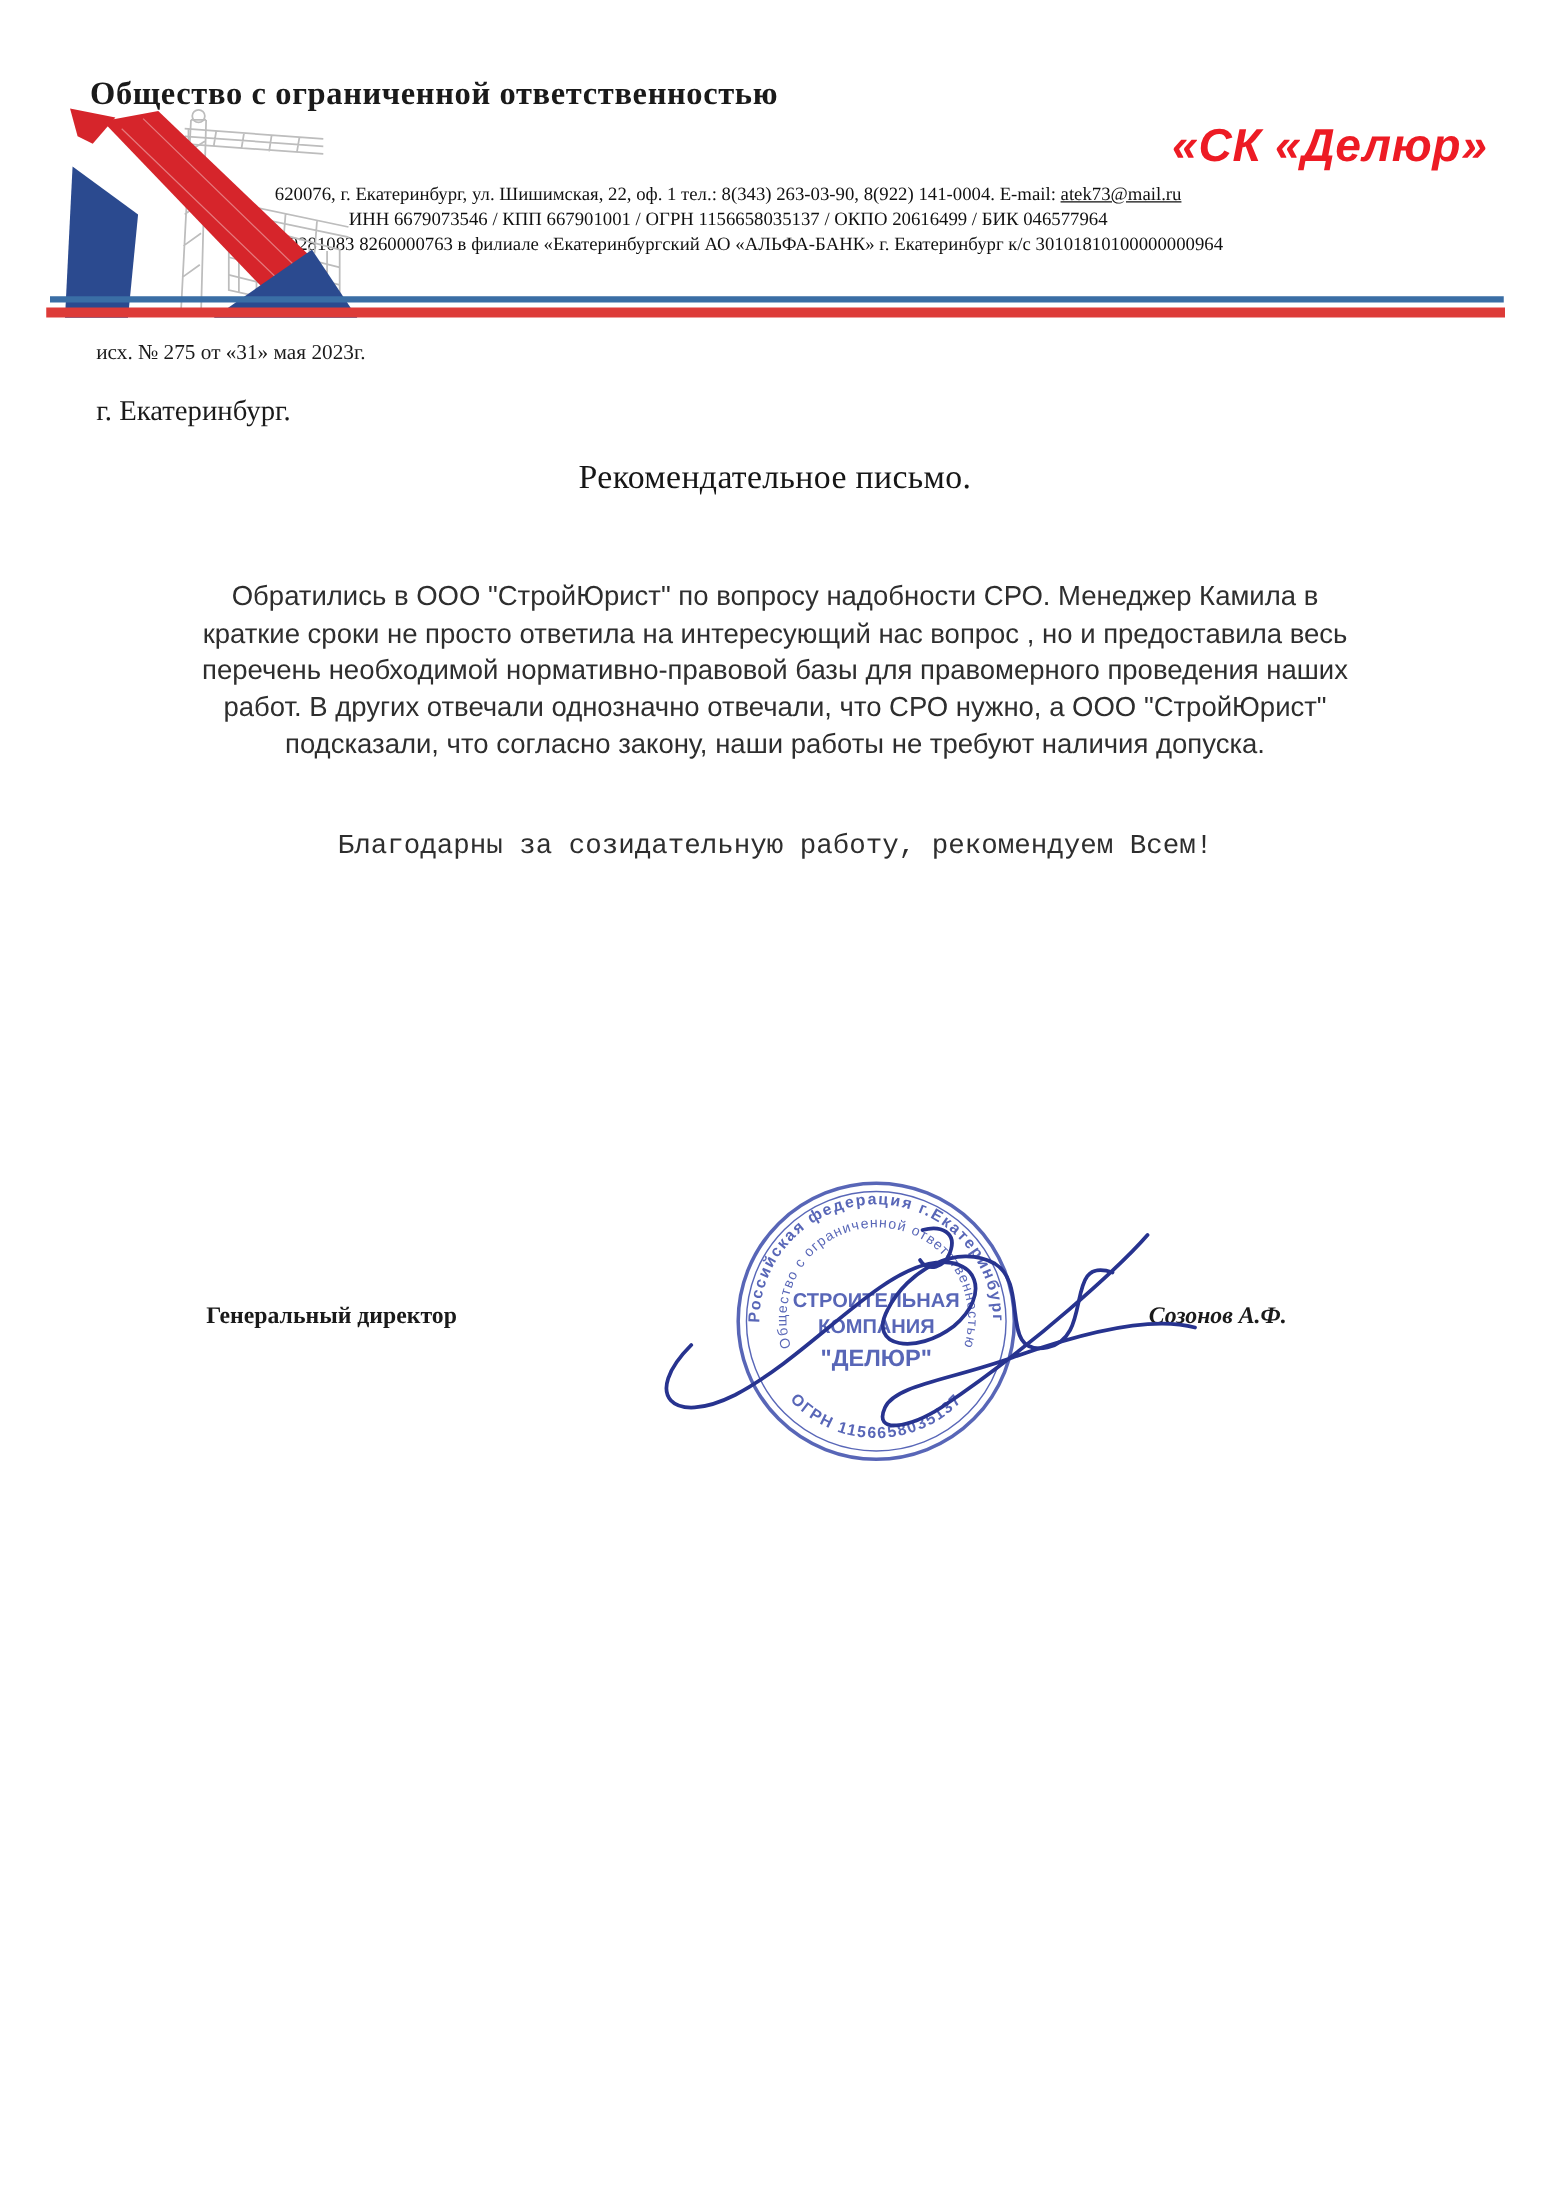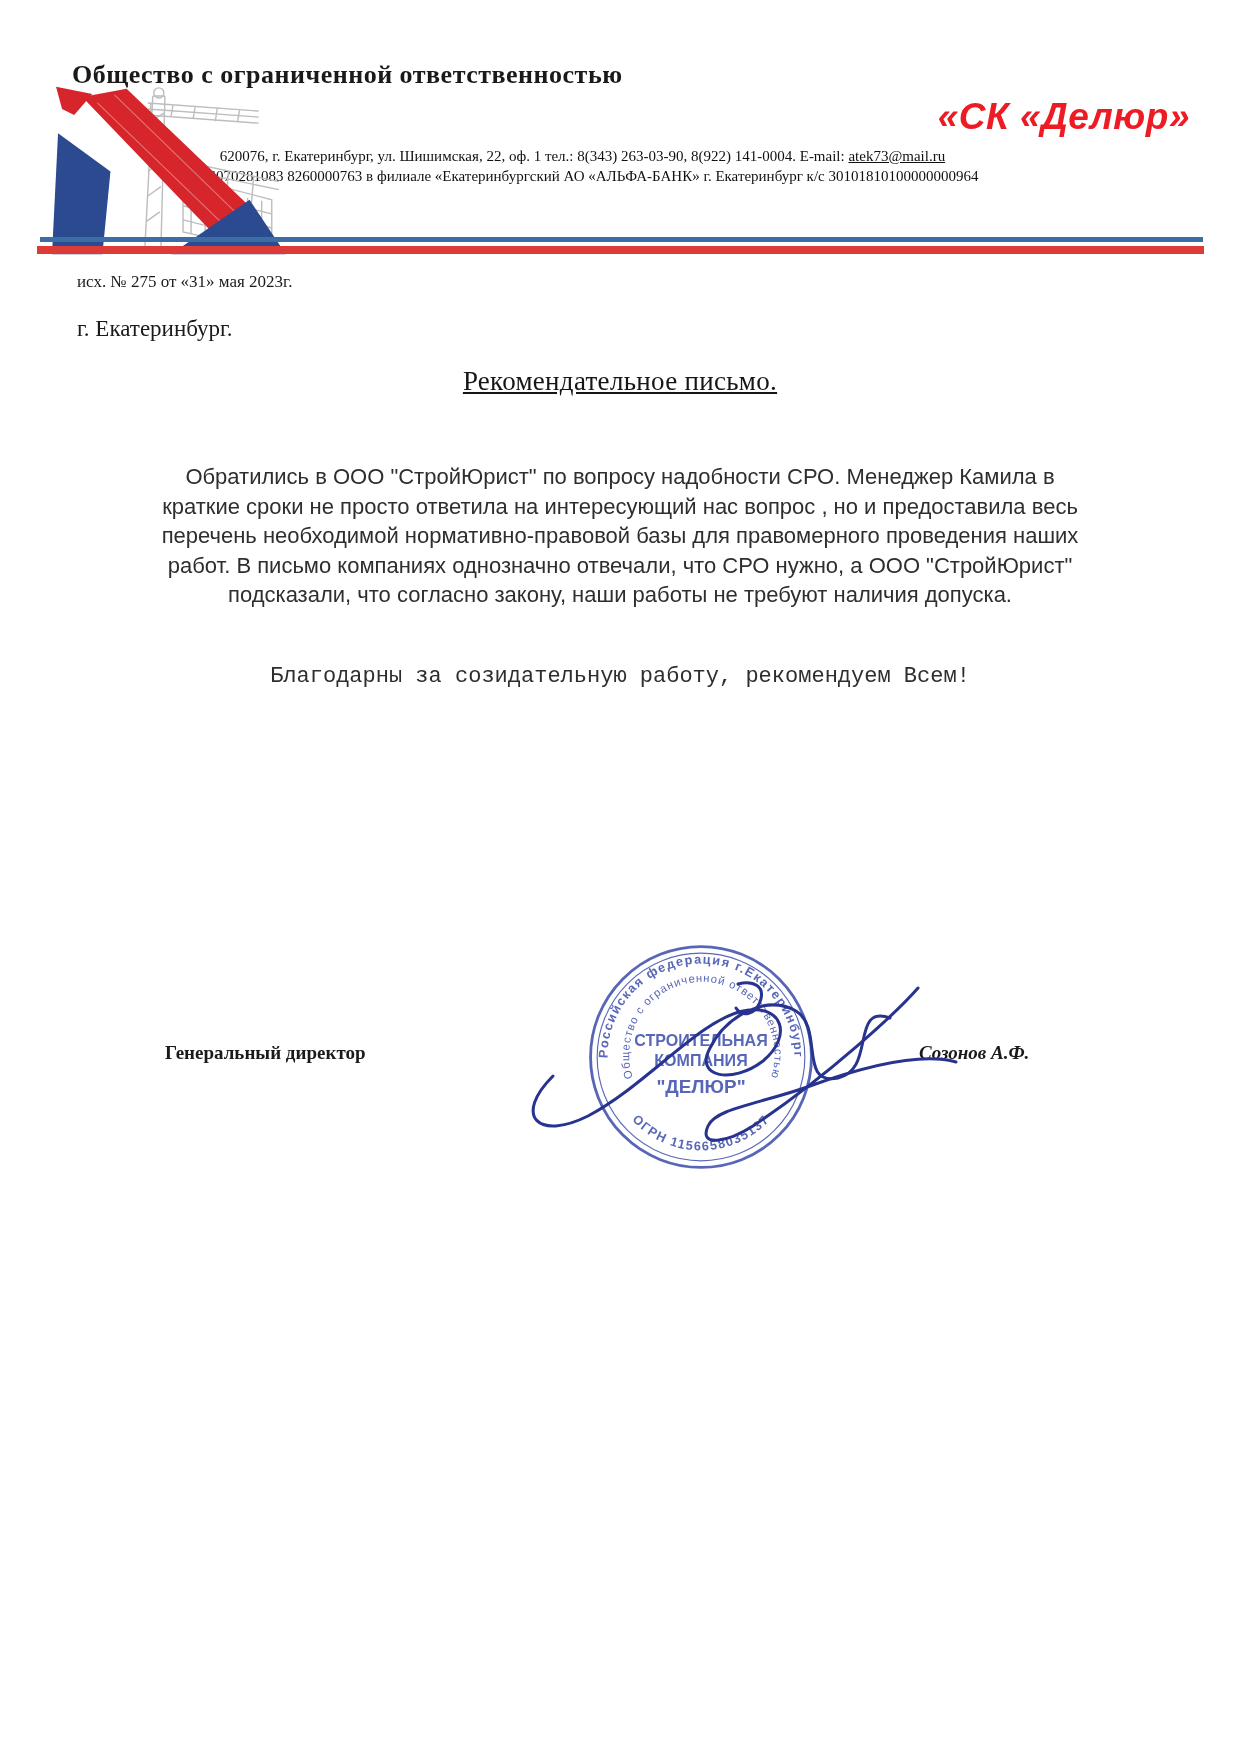--- a/index.html
+++ b/index.html
@@ -24,21 +24,21 @@
     font-size:15px;line-height:20px;color:#111;
   }
   .contacts .email{text-decoration:underline;color:#111;cursor:pointer;}
   .stripe-blue{left:40px;top:237px;width:1163px;height:5px;background:#3a6ea5;z-index:3;}
   .stripe-red{left:37px;top:246px;width:1167px;height:8px;background:#dd3b38;z-index:3;}
   .ref-line{left:77px;top:252px;font-size:17px;z-index:4;margin-top:20px;}
   .city-line{left:77px;top:275px;font-size:23px;z-index:4;margin-top:41px;}
   
   .letter-title{
     left:0;top:366px;width:1240px;text-align:center;
-    font-size:27px;letter-spacing:.3px;color:#161616;text-decoration:underline;
+    font-size:27px;letter-spacing:.3px;color:#161616;
   }
   .body-block{
     left:70px;top:462px;width:1100px;text-align:center;
     font-family:"Liberation Sans", sans-serif;font-size:22px;line-height:29.6px;color:#2e2e2e;
   }
   .closing-line{
     left:70px;top:664px;width:1100px;text-align:center;
     font-family:Liberation Mono, monospace;font-size:22px;color:#2e2e2e;
   }
   
@@ -75,36 +75,37 @@
       <polygon points="6,52 58,90 50,172 0,172"></polygon>
       <polygon points="118,172 196,118 232,172"></polygon>
     </g>
   </svg>
 </div>
 
 <div class="abs brand">«СК «Делюр»</div>
 
 <div class="abs contacts">
   <div><span>620076, г. Екатеринбург, ул. Шишимская, 22, оф. 1  тел.: 8(343) 263-03-90, 8(922) 141-0004.  E-mail: </span><span class="email">atek73@mail.ru</span></div>
+  <div>ИНН 6679073546 / КПП 667901001 /  ОГРН 1156658035137 / ОКПО 20616499 / БИК 046577964</div>
   <div>р/с  4070281083 8260000763 в филиале «Екатеринбургский АО «АЛЬФА-БАНК» г. Екатеринбург   к/с  30101810100000000964</div>
 </div>
 
 <div class="abs stripe-blue"></div>
 <div class="abs stripe-red"></div>
 
 <div class="abs ref-line">исх. № 275 от «31» мая 2023г.</div>
 <div class="abs city-line">г. Екатеринбург.</div>
 
 <div class="abs letter-title">Рекомендательное письмо.</div>
 
 <div class="abs body-block">
   <div>Обратились в ООО "СтройЮрист" по вопросу надобности СРО. Менеджер Камила в</div>
   <div>краткие сроки не просто ответила на интересующий нас вопрос , но и предоставила весь</div>
   <div>перечень необходимой нормативно-правовой базы для правомерного проведения наших</div>
-  <div>работ. В письмо компаниях однозначно отвечали, что СРО нужно, а ООО "СтройЮрист"</div>
+  <div>работ. В других отвечали однозначно отвечали, что СРО нужно, а ООО "СтройЮрист"</div>
   <div>подсказали, что согласно закону, наши работы не требуют наличия допуска.</div>
 </div>
 
 <div class="abs closing-line">Благодарны за созидательную работу, рекомендуем Всем!</div>
 
 <div class="abs director">Генеральный директор</div>
 <div class="abs sig-name">Созонов А.Ф.</div>
 
 <div class="abs stamp">
   <svg width="236" height="238" viewBox="0 0 250 250">

